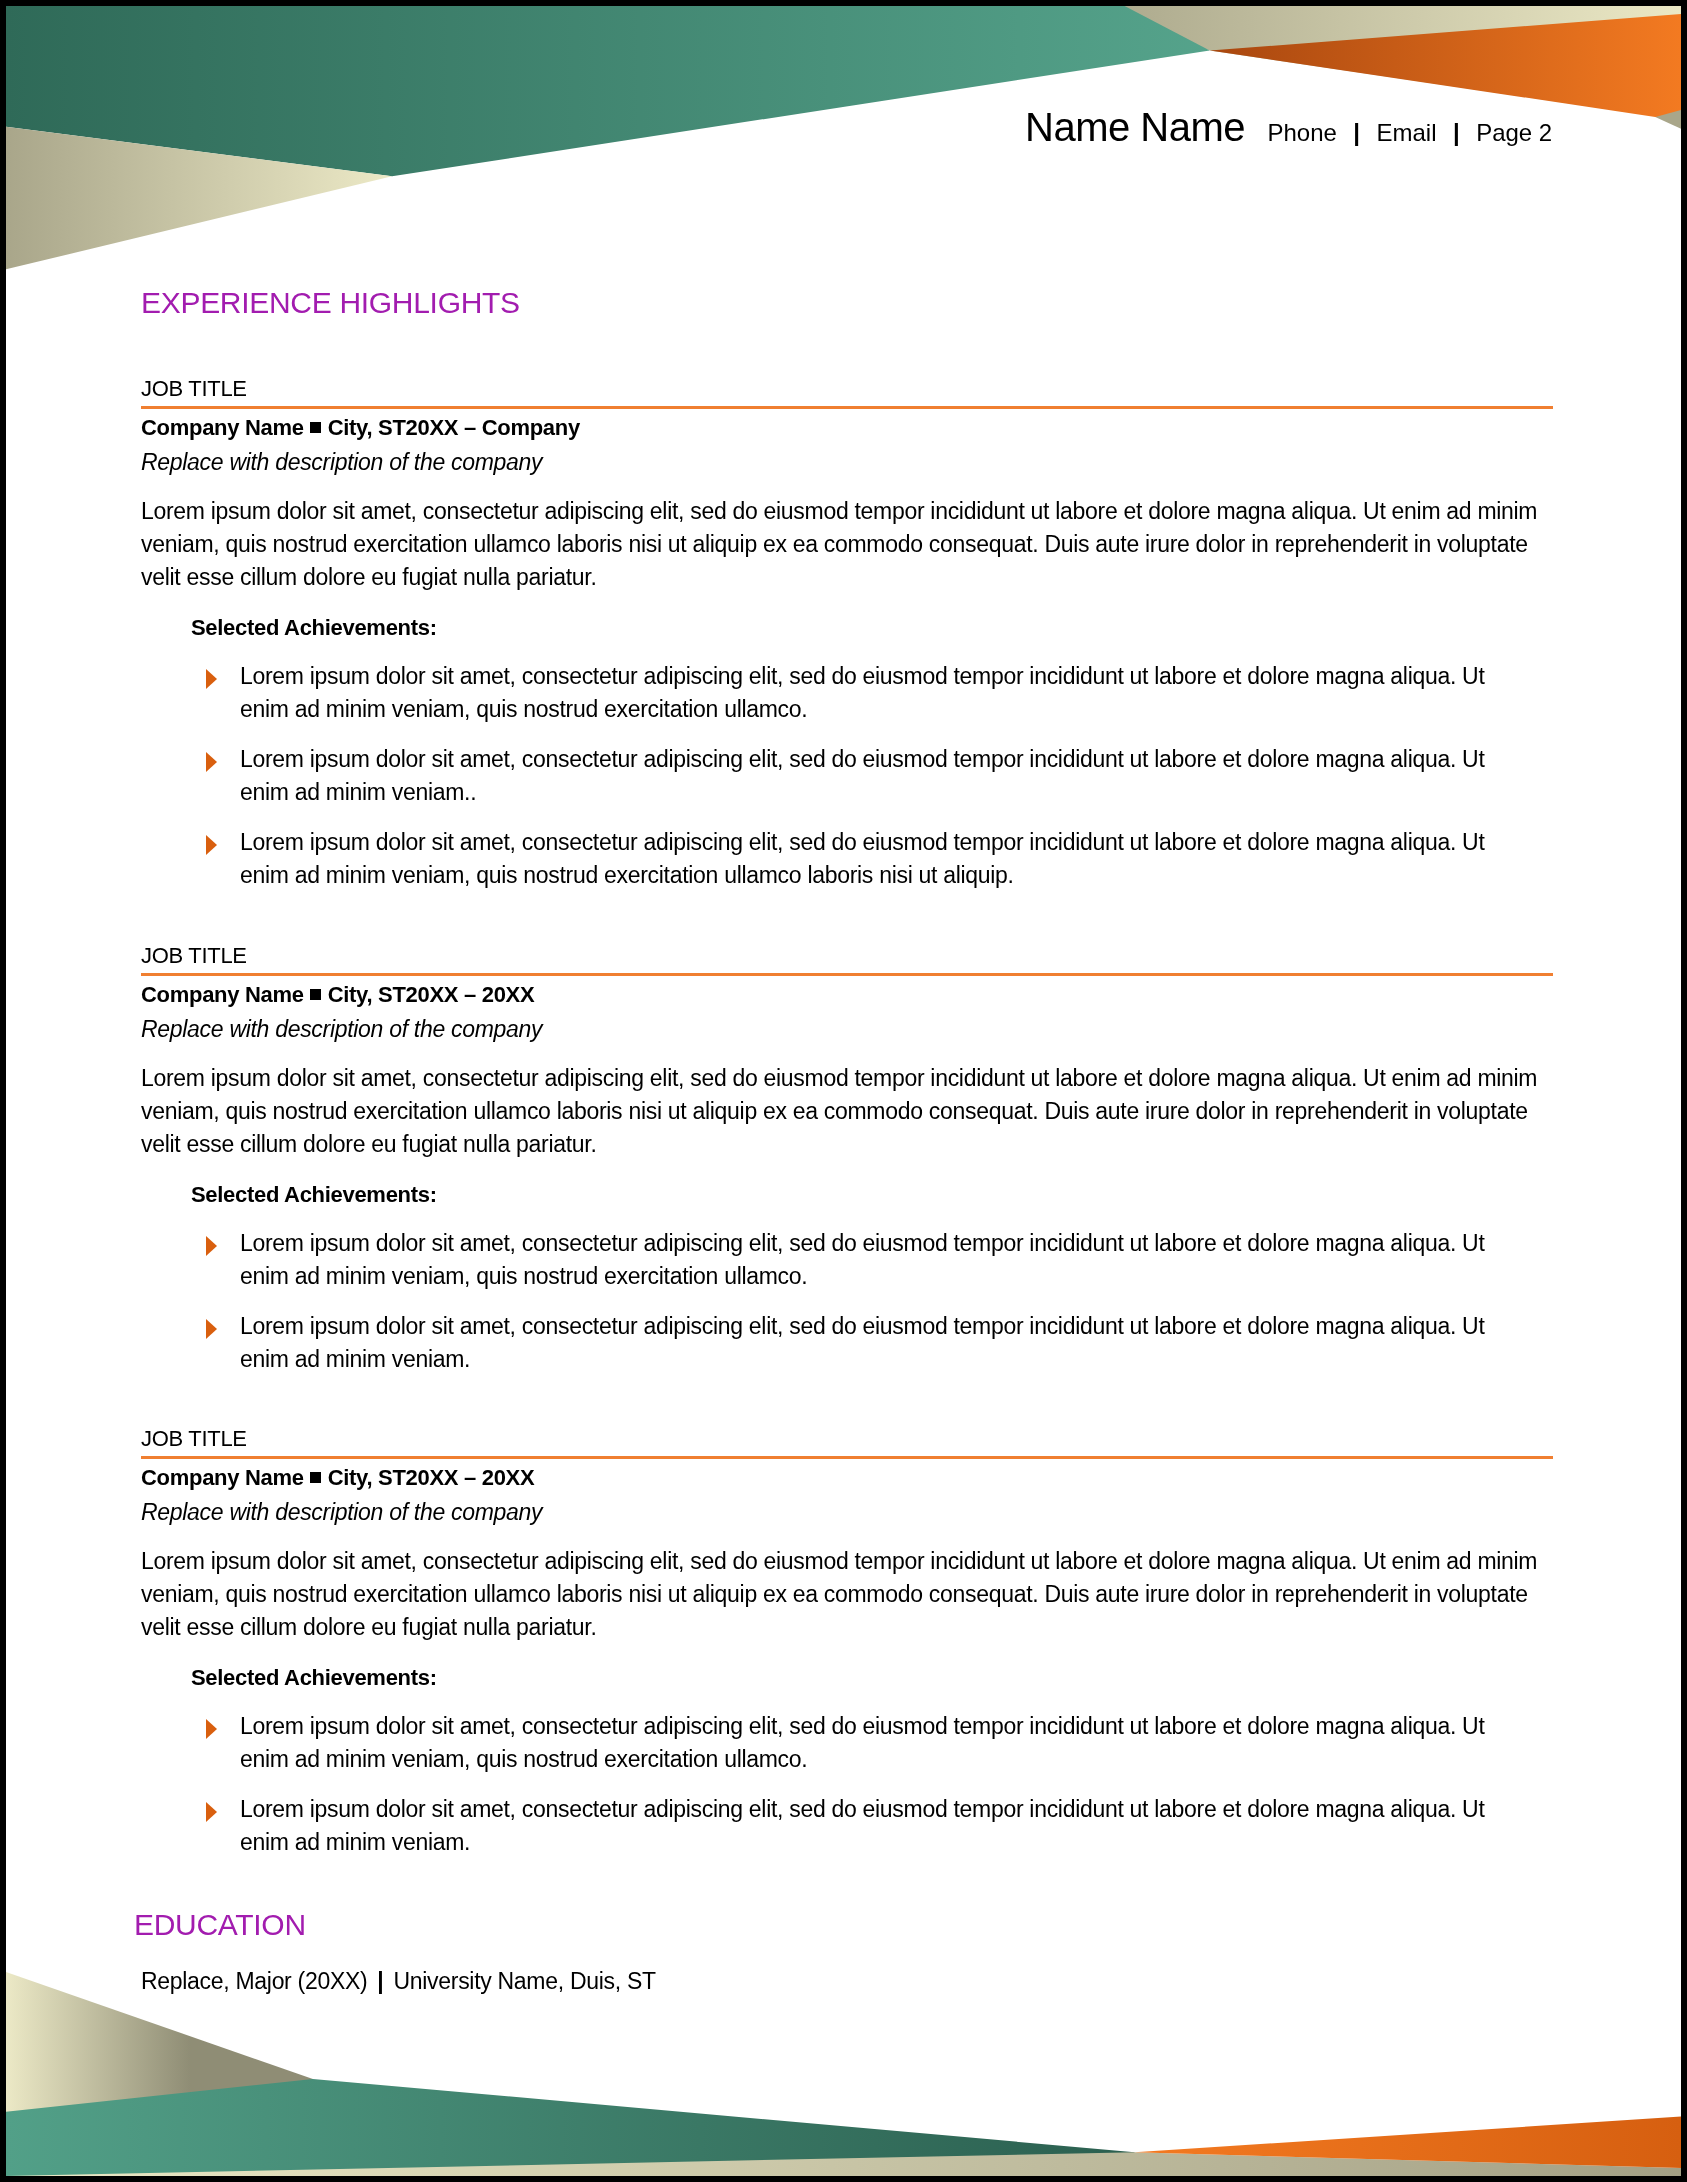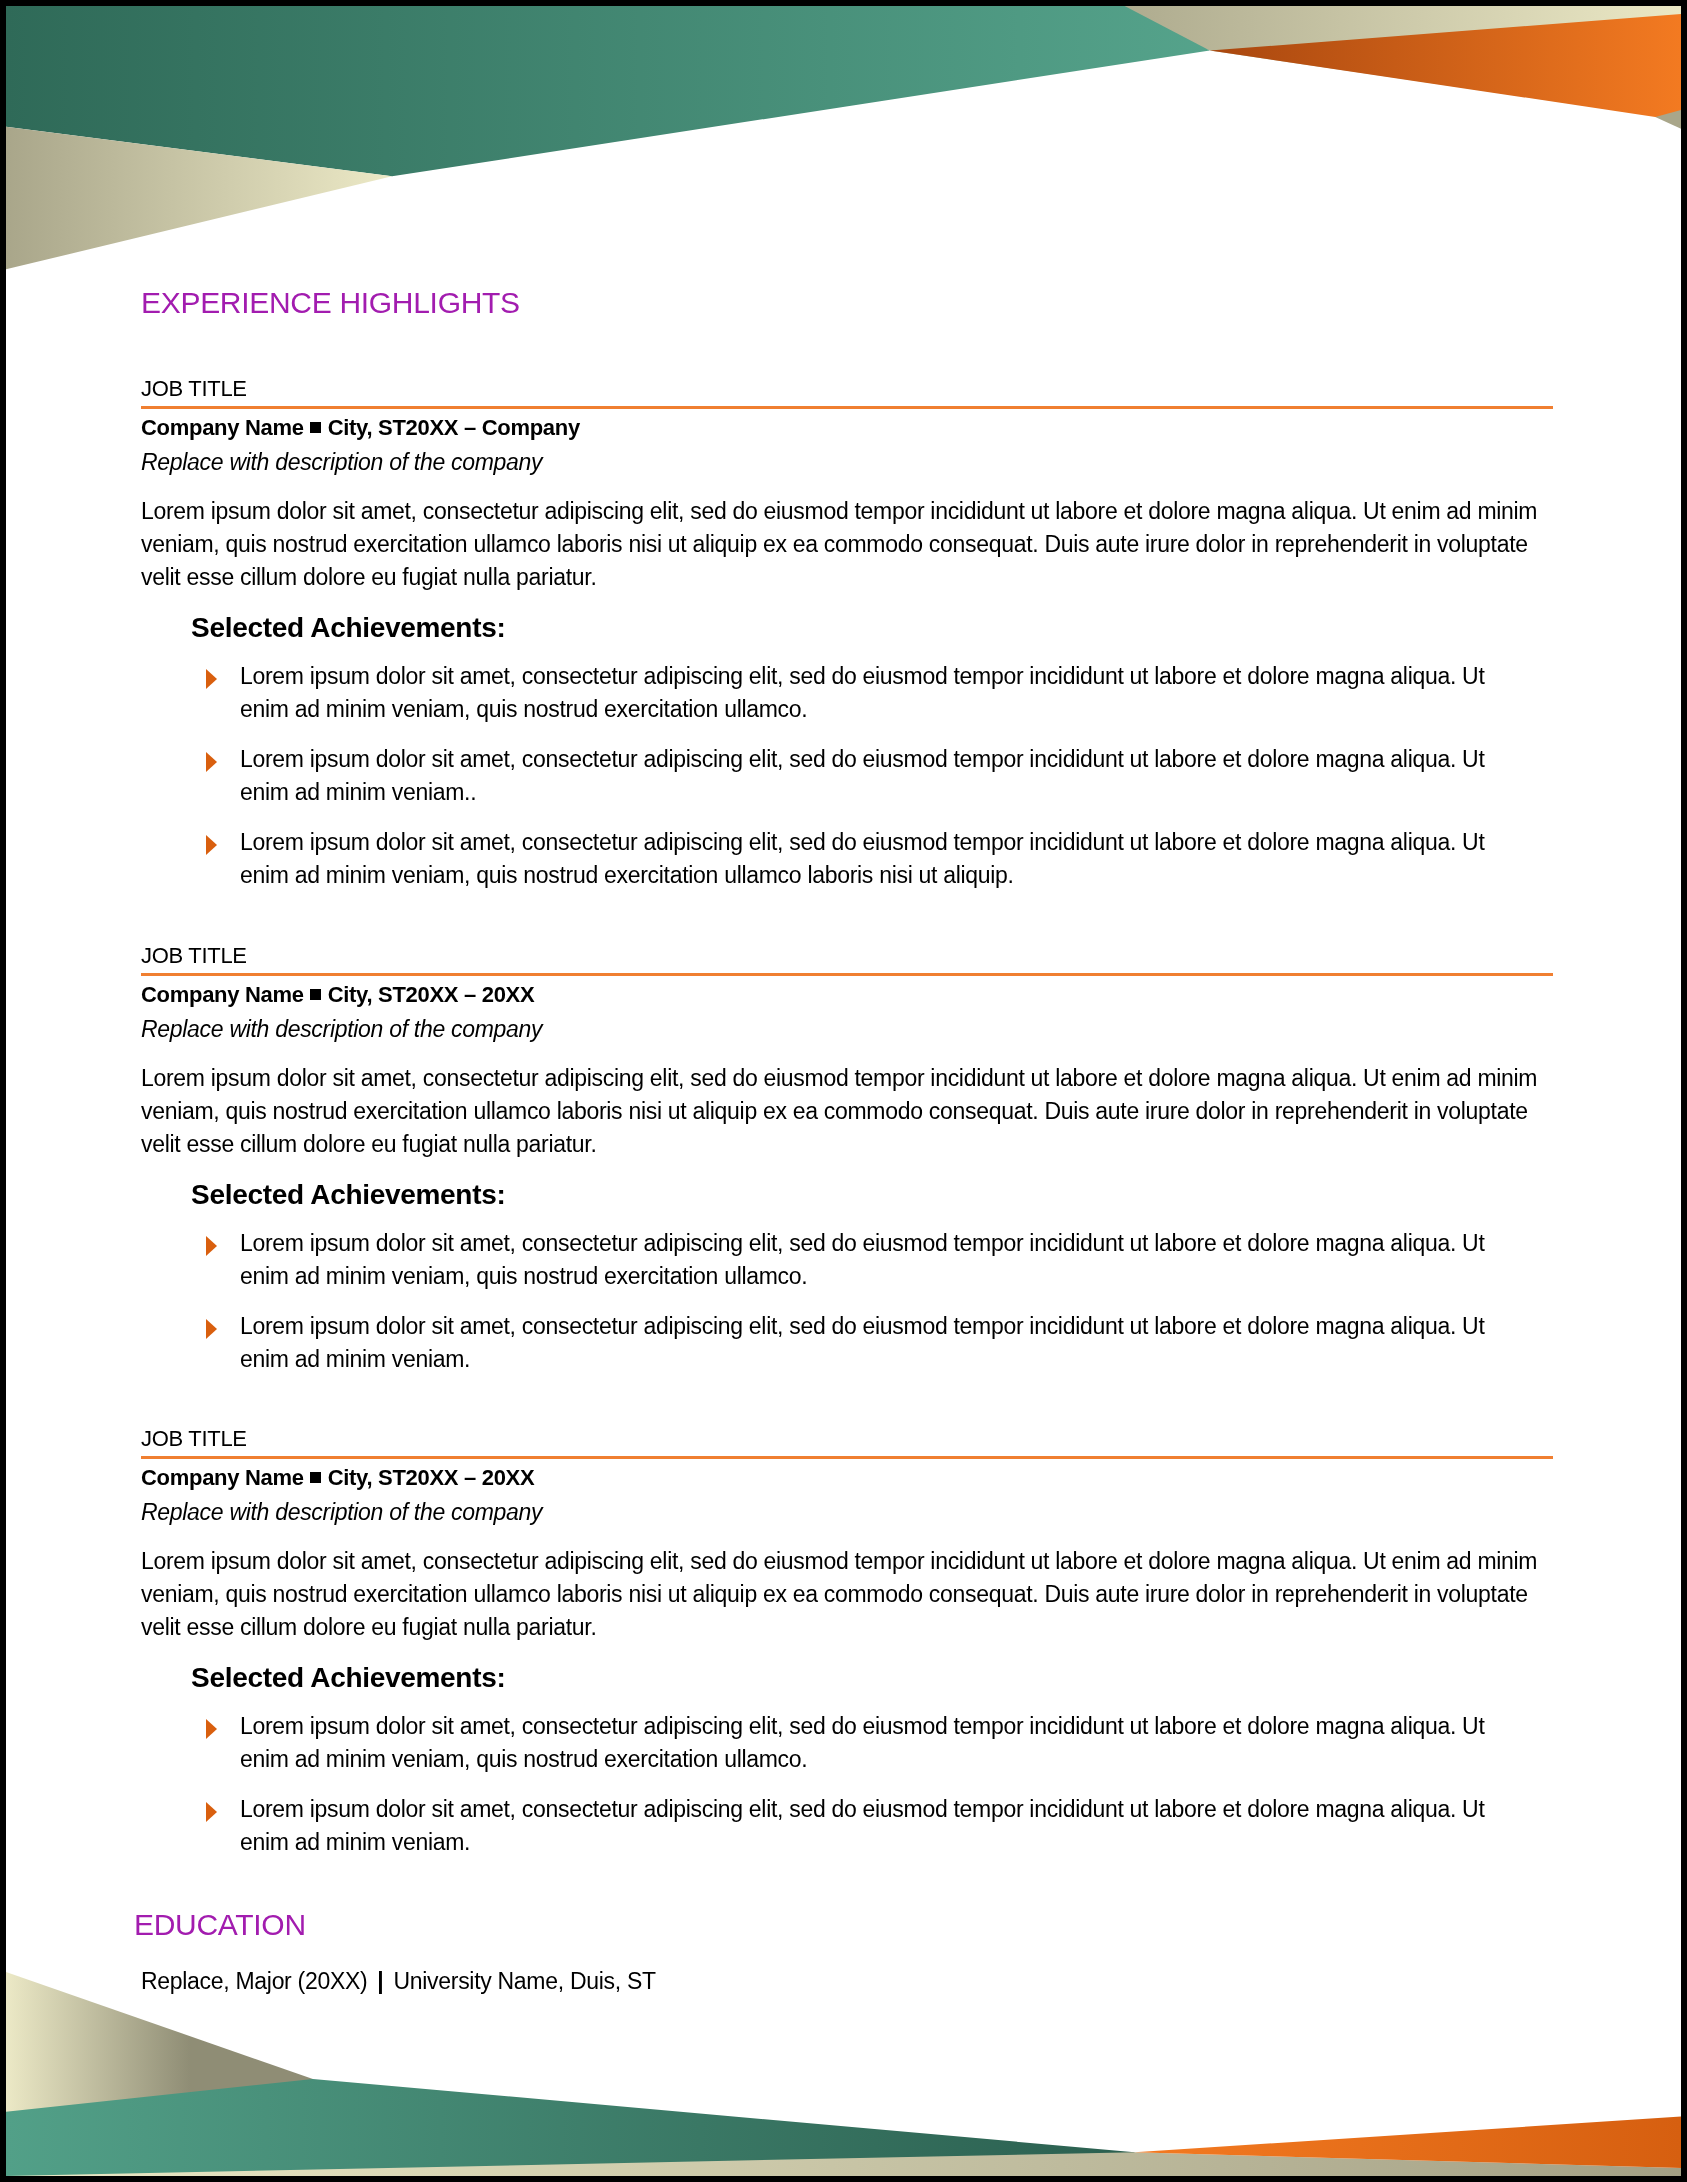--- a/index.html
+++ b/index.html
@@ -12,21 +12,21 @@
   .hdr-contact { font-size:24px; }
   .hdr-sep { font-weight:bold; margin:0 12px; }
   .section-title { font-size:30px; color:#a21caf; letter-spacing:-0.3px; }
   .job { position:absolute; left:135px; width:1412px; }
   .job-title { font-size:22px; font-weight:normal; height:30px; line-height:30px; letter-spacing:-0.3px; }
   .rule { height:3px; background:#f07f31; margin-top:2px; }
   .company-row { display:flex; justify-content:flex-start; font-size:22px; font-weight:bold; height:34px; line-height:34px; margin-top:2px; letter-spacing:-0.3px; }
   .sq { display:inline-block; width:11px; height:11px; background:#000; margin:0 7px 3px 6px; vertical-align:middle; }
   .desc { font-size:23px; font-style:italic; height:34px; line-height:34px; letter-spacing:-0.3px; }
   .body-p { font-size:23px; line-height:33px; margin-top:16px; letter-spacing:-0.3px; }
-  .ach-label { font-size:28px; font-weight:bold; margin-top:17px; margin-left:50px; height:34px; line-height:34px; letter-spacing:-0.3px; }
+  .ach-label { font-size:22px; font-weight:bold; margin-top:17px; margin-left:50px; height:34px; line-height:34px; letter-spacing:-0.3px; }
   .bullets { list-style:none; margin:15px 0 0 0; padding:0; }
   .bullets li { position:relative; padding-left:99px; font-size:23px; line-height:33px; margin-bottom:17px; padding-right:59px; letter-spacing:-0.3px; }
   .bullet-icon { position:absolute; left:65px; top:9px; width:0; height:0; border-top:10px solid transparent; border-bottom:10px solid transparent; border-left:11px solid #d95f0e; }
   .edu-line { font-size:23px; letter-spacing:-0.3px; }
   .edu-sep { font-weight:bold; margin:0 10px; }
 </style>
 </head>
 <body>
 
 <div class="page">
@@ -73,20 +73,28 @@
     <polygon points="1216,45 1692,8 1692,112 1666,112" fill="url(#orangeTop)"></polygon>
     <polygon points="1666,112 1692,105 1692,124" fill="#a9a68a"></polygon>
 
     <polygon points="0,1986 0,2192 305,2192 310,2094" fill="url(#tanBottom)"></polygon>
     <polygon points="0,2127 310,2094 1140,2168 1140,2192 0,2192" fill="url(#tealBottom)"></polygon>
     <polygon points="310,2094 1140,2168 1140,2192 0,2192 0,2126" fill="url(#tealBottom)" opacity="0"></polygon>
     <polygon points="0,2192 1140,2168 1692,2184 1692,2192" fill="url(#tanBottomRight)"></polygon>
     <polygon points="1140,2168 1692,2132 1692,2184" fill="url(#orangeBottom)"></polygon>
   </svg>
 
+  <div class="abs" style="left:1019px; top:99px;">
+    <span class="hdr-name">Name Name</span>
+    <span class="hdr-contact" style="margin-left:18px;">Phone</span>
+    <span class="hdr-contact hdr-sep">|</span>
+    <span class="hdr-contact">Email</span>
+    <span class="hdr-contact hdr-sep">|</span>
+    <span class="hdr-contact">Page 2</span>
+  </div>
 
   <div class="abs section-title" style="left:135px; top:280px;">EXPERIENCE HIGHLIGHTS</div>
 
   <div class="job" style="top:368px;">
     <div class="job-title">JOB TITLE</div>
     <div class="rule"></div>
     <div class="company-row">
       <span><span>Company Name</span><span class="sq"></span><span>City, ST</span></span>
       <span>20XX – Company</span>
     </div>

